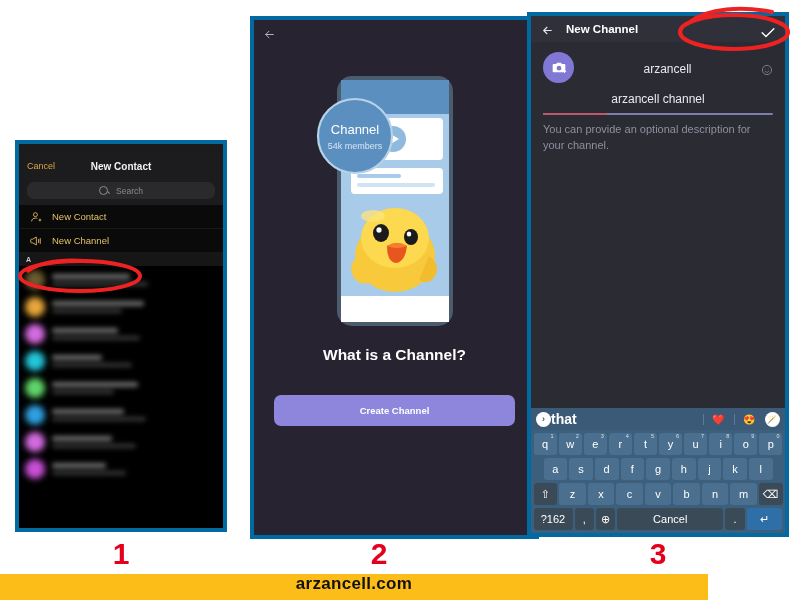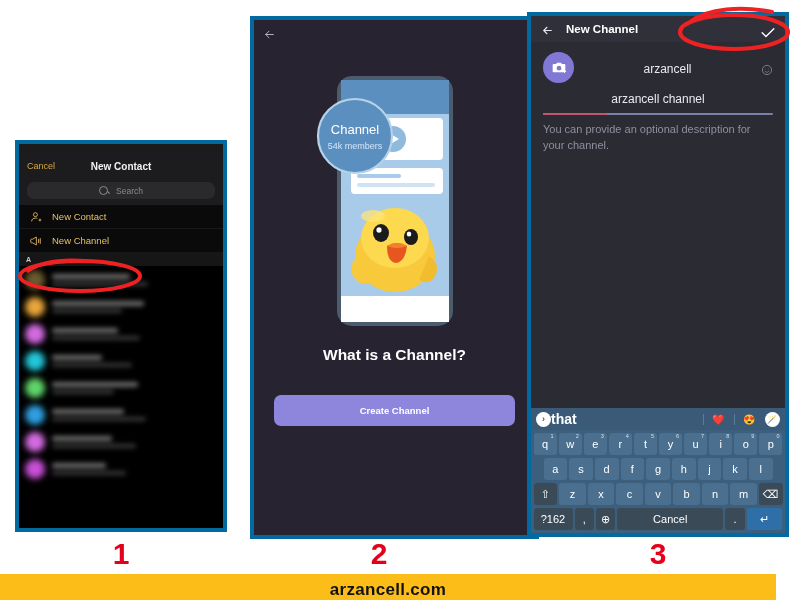--- a/index.html
+++ b/index.html
@@ -12,24 +12,24 @@
   #stage {
     position: relative;
     width: 800px; height: 600px;
     background: #ffffff;
   }
 
   
   .footer-bar {
     position: absolute;
     left: 0; bottom: 0;
-    width: 776px; height: 26px;
+    width: 708px; height: 26px;
     background: #fcbd18;
     display: flex;
-    align-items: flex-end;
+    align-items: flex-start;
     justify-content: center;
   }
   .footer-bar .wm {
     color: #111;
     font-size: 17px;
     font-weight: bold;
     letter-spacing: .3px;
   }
 
   

